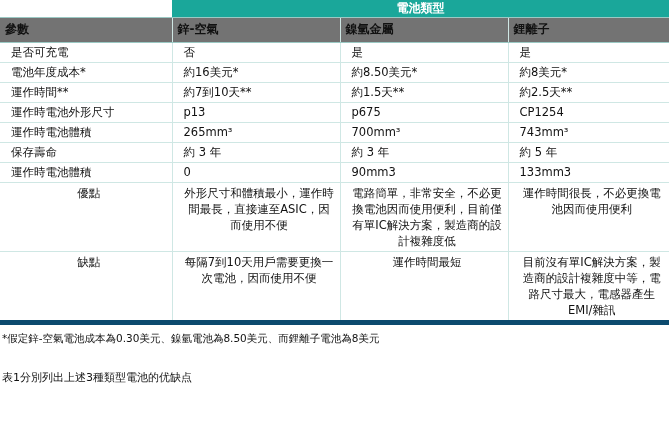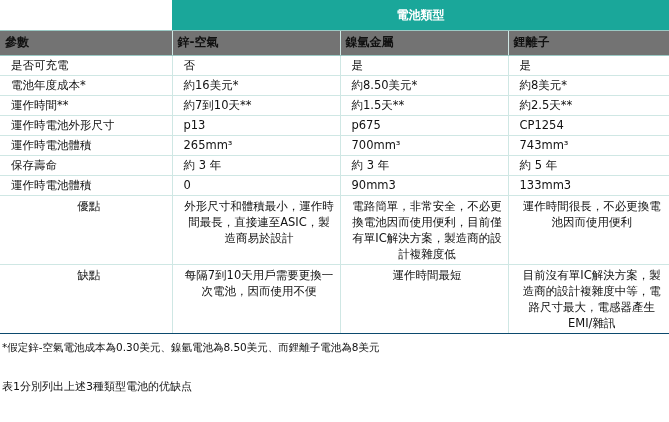--- a/index.html
+++ b/index.html
@@ -28,21 +28,21 @@
   table.batt col.c0 { width: 172px; }
   table.batt col.c1 { width: 168px; }
   table.batt col.c2 { width: 168px; }
   table.batt col.c3 { width: 161px; }
 
   .hdr-group {
     background: #1aa79a;
     color: #ffffff;
     font-weight: bold;
     text-align: center;
-    height: 30px;
+    height: 17px;
     line-height: 17px;
     font-size: 12px;
     padding: 0;
     border: none;
   }
   .hdr-blank {
     background: #ffffff;
     border: none;
     padding: 0;
   }
@@ -59,21 +59,21 @@
 
   table.batt td.cell {
     padding: 2px 5px 2px 11px;
     vertical-align: top;
     line-height: 15px;
     font-size: 11.5px;
     border-bottom: 1px solid #cfe7e4;
   }
   table.batt td.sep { border-left: 1px solid #cfe7e4; }
   table.batt tr.tall td.cell { line-height: 16px; text-align: center; }
-  table.batt tr.last td.cell { border-bottom: 1px solid #0c4a6e; margin-left: 48px; }
+  table.batt tr.last td.cell { border-bottom: 5px solid #0c4a6e; margin-left: 48px; }
 
   .notes {
     margin: 6px 0 0 2px;
     font-size: 10.5px;
     line-height: 15px;
     color: #111111;
   }
   .caption {
     margin: 24px 16px 0 2px;
     font-size: 11px;
@@ -141,21 +141,21 @@
         <td class="cell sep">約 5 年</td>
       </tr>
       <tr>
         <td class="cell">運作時電池體積</td>
         <td class="cell sep">0</td>
         <td class="cell sep">90mm3</td>
         <td class="cell sep">133mm3</td>
       </tr>
       <tr class="tall">
         <td class="cell">優點</td>
-        <td class="cell sep">外形尺寸和體積最小，運作時間最長，直接連至ASIC，製造商易於設計</td>
+        <td class="cell sep">外形尺寸和體積最小，運作時間最長，直接連至ASIC，因而使用不便</td>
         <td class="cell sep">電路簡單，非常安全，不必更換電池因而使用便利，目前僅有單IC解決方案，製造商的設計複雜度低</td>
         <td class="cell sep">運作時間很長，不必更換電池因而使用便利</td>
       </tr>
       <tr class="tall last">
         <td class="cell">缺點</td>
         <td class="cell sep">每隔7到10天用戶需要更換一次電池，因而使用不便</td>
         <td class="cell sep">運作時間最短</td>
         <td class="cell sep">目前沒有單IC解決方案，製造商的設計複雜度中等，電路尺寸最大，電感器產生EMI/雜訊</td>
       </tr>
     </tbody>

